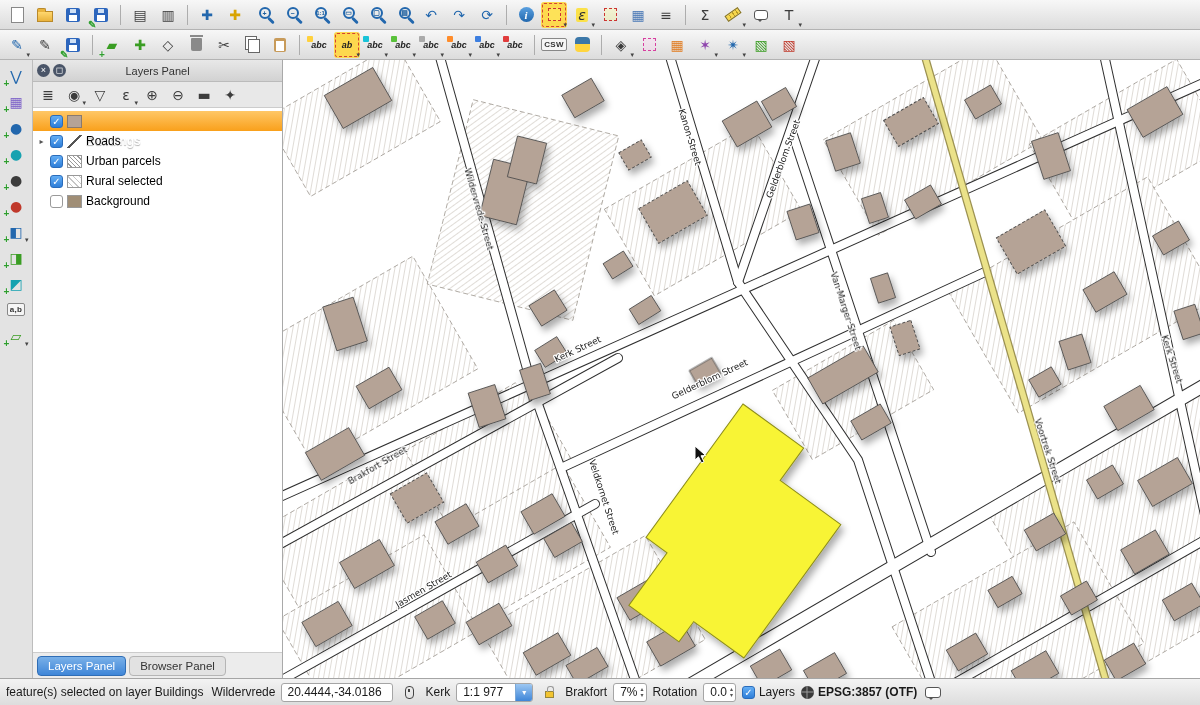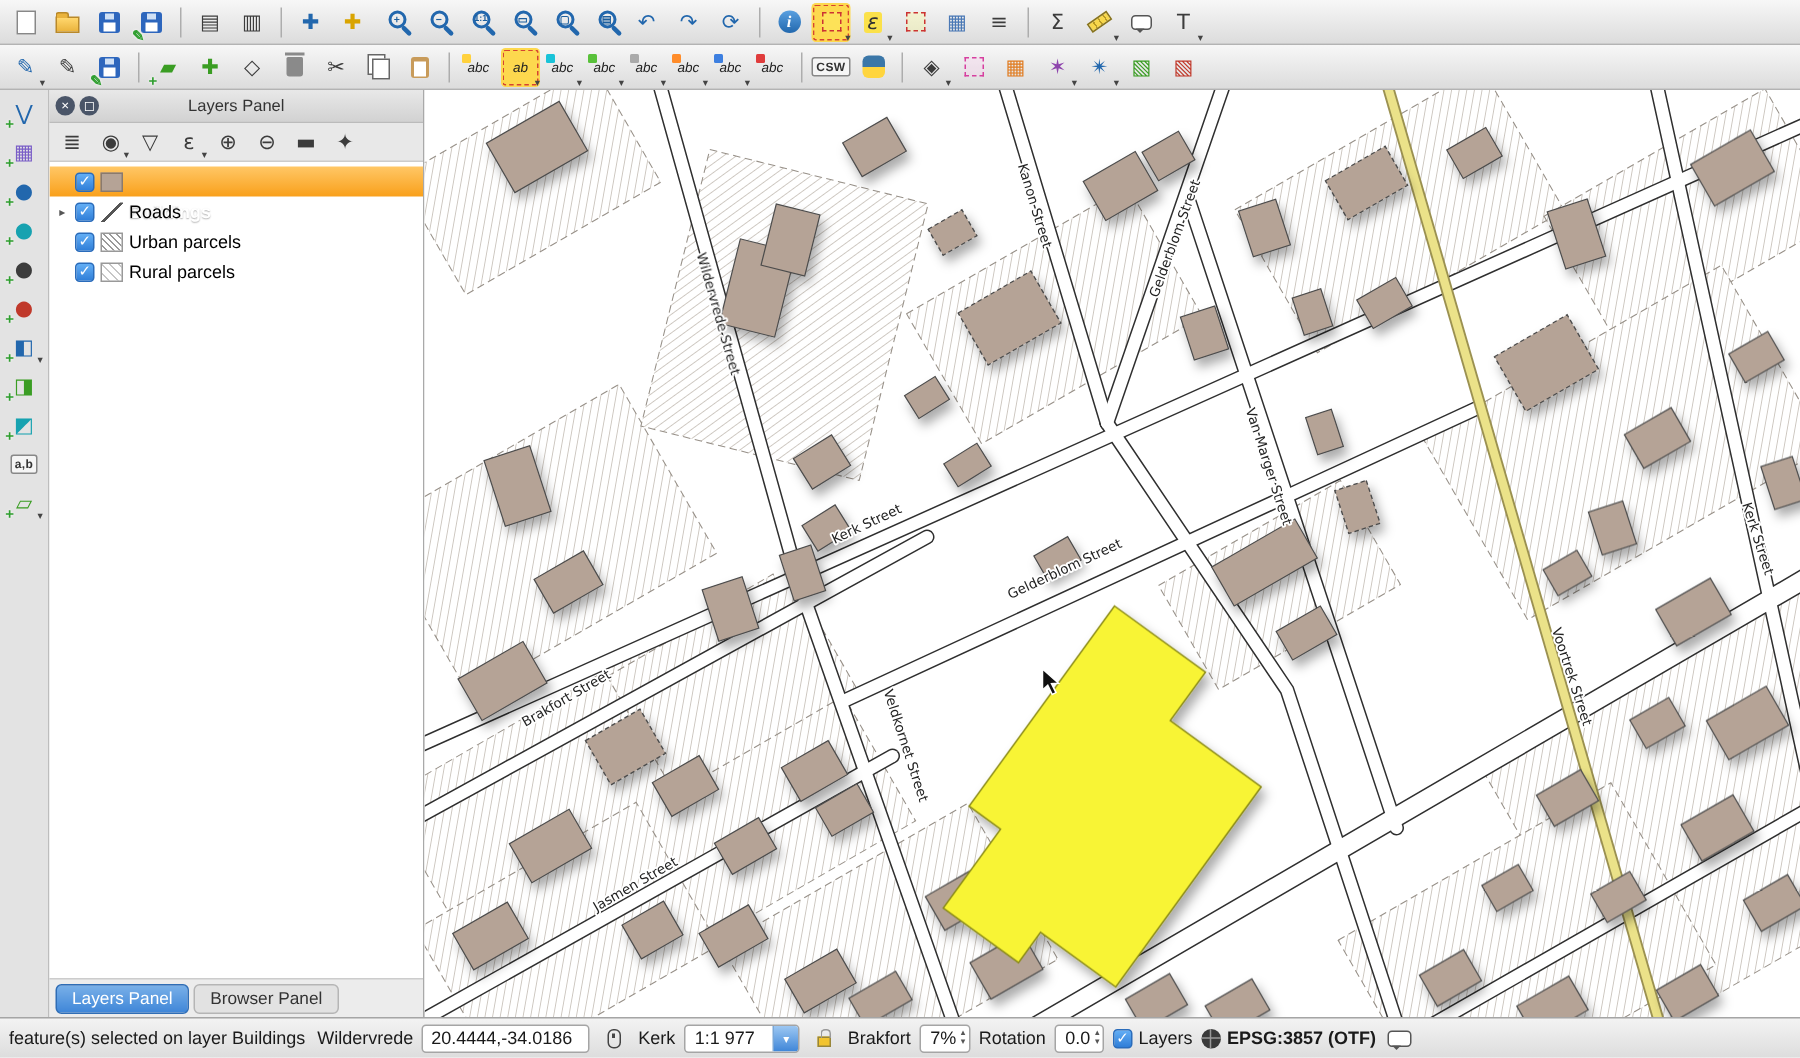--- a/index.html
+++ b/index.html
@@ -46,21 +46,21 @@
   .ic-bubble::after{content:'';position:absolute;left:2px;bottom:-6px;border:3px solid transparent;border-top-color:#555;}
   .ic-trash{width:11px;height:13px;background:#8a8a8a;border-radius:1px 1px 2px 2px;position:relative;}
   .ic-trash::before{content:'';position:absolute;top:-3px;left:-1px;right:-1px;height:2px;background:#8a8a8a;}
   .ic-copy{width:12px;height:14px;border:1px solid #666;background:#fff;
     box-shadow:-3px -3px 0 -1px #fff,-3px -3px 0 0 #666;margin-left:3px;margin-top:3px;}
   .ic-paste{width:12px;height:14px;background:#c89b5a;border-radius:2px;position:relative;}
   .ic-paste::before{content:'';position:absolute;left:2px;top:3px;right:2px;bottom:1px;background:#fff;}
   .ic-python{width:15px;height:15px;border-radius:4px;background:linear-gradient(180deg,#3b77a8 0 50%,#ffd53e 50% 100%);}
   .ic-csw{font-size:8px;font-weight:bold;color:#333;border:1px solid #888;background:#f5f5f5;
     padding:1px 2px;border-radius:2px;letter-spacing:.3px;}
-  .ic-abc{font-weight:normal;font-size:9px;color:#222;position:relative;font-style:italic;}
+  .ic-abc{font-weight:bold;font-size:9px;color:#222;position:relative;font-style:italic;}
   .abc-badge{position:absolute;left:-4px;top:-4px;width:6px;height:6px;border-radius:1px;}
   .b-yellow{background:#ffd13d}.b-cyan{background:#19c3d8}.b-green{background:#59c13a}
   .b-gray{background:#aaa}.b-orange{background:#ff8c2a}.b-blue{background:#3d7fe0}.b-red{background:#e03c3c}
 
   
   #main { display:flex; height:618px; }
   #side-tb { width:33px; background:#e3e3e3; border-right:1px solid #bdbdbd;
     display:flex; flex-direction:column; align-items:center; padding-top:4px; gap:3px; }
   #side-tb .tbtn { width:25px; height:23px; }
 
@@ -452,21 +452,27 @@
           <div class="lrow">
             <span class="expander"></span>
             <span class="cb on">✓</span>
             <span class="sw sw-urban"></span>
             <span class="llabel">Urban parcels</span>
           </div>
           <div class="lrow">
             <span class="expander"></span>
             <span class="cb on">✓</span>
             <span class="sw sw-rural"></span>
-            <span class="llabel">Rural parcels</span>
+            <span class="llabel">Rural selected</span>
+          </div>
+          <div class="lrow">
+            <span class="expander"></span>
+            <span class="cb"></span>
+            <span class="sw sw-background"></span>
+            <span class="llabel">Background</span>
           </div>
         </div>
       <div class="ptabs" id="ptabs">
           <span class="ptab active">Layers Panel</span>
           <span class="ptab">Browser Panel</span>
         </div>
     </div>
 
     <div id="map">
       <svg width="917" height="618" viewBox="0 0 917 618">

